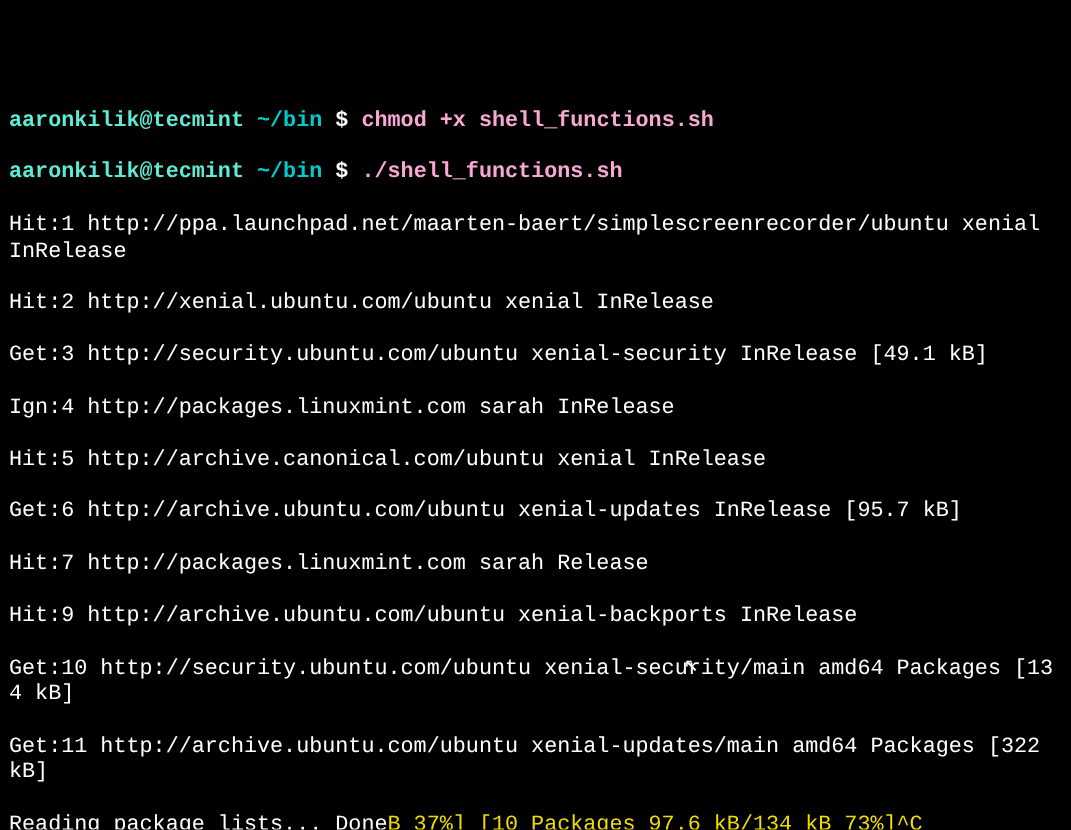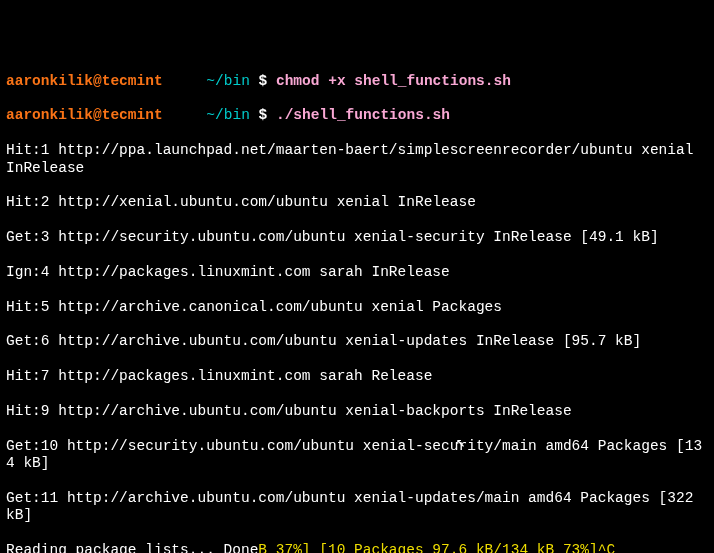--- a/index.html
+++ b/index.html
@@ -13,22 +13,22 @@
       font-size: 14.5px;
       line-height: 1.2;
       color: #ffffff;
       padding: 3px 6px;
       width: 714px;
       height: 553px;
       overflow: hidden;
       white-space: pre-wrap;
       word-break: break-all;
     }
-    .user { color: #f97316; font-weight: bold; }
-    .path { color: #00cccc; font-weight: normal; margin-left: 35px; }
+    .user { color: #5eead4; font-weight: bold; }
+    .path { color: #00cccc; font-weight: bold; }
     .cmd { color: #f9a8d4; font-weight: bold; }
     .yellow { color: #eedd00; }
     .dollar { font-weight: bold; }
     .mouse-cursor {
       position: absolute;
       left: 456px;
       top: 434px;
       font-size: 16px;
       color: #ffffff;
       pointer-events: none;
@@ -39,21 +39,21 @@
 <body>
 
 
 
 <span class="line"><span class="user">aaronkilik@tecmint</span> <span class="path">~/bin</span> <span class="dollar">$</span> <span class="cmd">chmod +x shell_functions.sh</span></span>
 <span class="line"><span class="user">aaronkilik@tecmint</span> <span class="path">~/bin</span> <span class="dollar">$</span> <span class="cmd">./shell_functions.sh</span></span>
 <span class="line">Hit:1 http://ppa.launchpad.net/maarten-baert/simplescreenrecorder/ubuntu xenial InRelease</span>
 <span class="line">Hit:2 http://xenial.ubuntu.com/ubuntu xenial InRelease</span>
 <span class="line">Get:3 http://security.ubuntu.com/ubuntu xenial-security InRelease [49.1 kB]</span>
 <span class="line">Ign:4 http://packages.linuxmint.com sarah InRelease</span>
-<span class="line">Hit:5 http://archive.canonical.com/ubuntu xenial Packages</span>
+<span class="line">Hit:5 http://archive.canonical.com/ubuntu xenial InRelease</span>
 <span class="line">Get:6 http://archive.ubuntu.com/ubuntu xenial-updates InRelease [95.7 kB]</span>
 <span class="line">Hit:7 http://packages.linuxmint.com sarah Release</span>
 <span class="line">Hit:9 http://archive.ubuntu.com/ubuntu xenial-backports InRelease</span>
 <span class="line">Get:10 http://security.ubuntu.com/ubuntu xenial-security/main amd64 Packages [134 kB]</span>
 <span class="line">Get:11 http://archive.ubuntu.com/ubuntu xenial-updates/main amd64 Packages [322 kB]</span>
 <span class="line"><span>Reading package lists... Done</span><span class="yellow">B 37%] [10 Packages 97.6 kB/134 kB 73%]^C</span></span>
 
 
 
 

